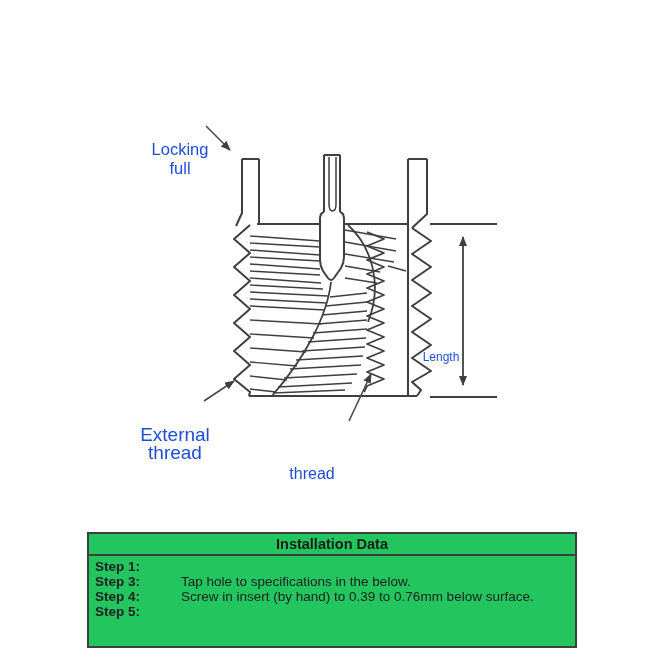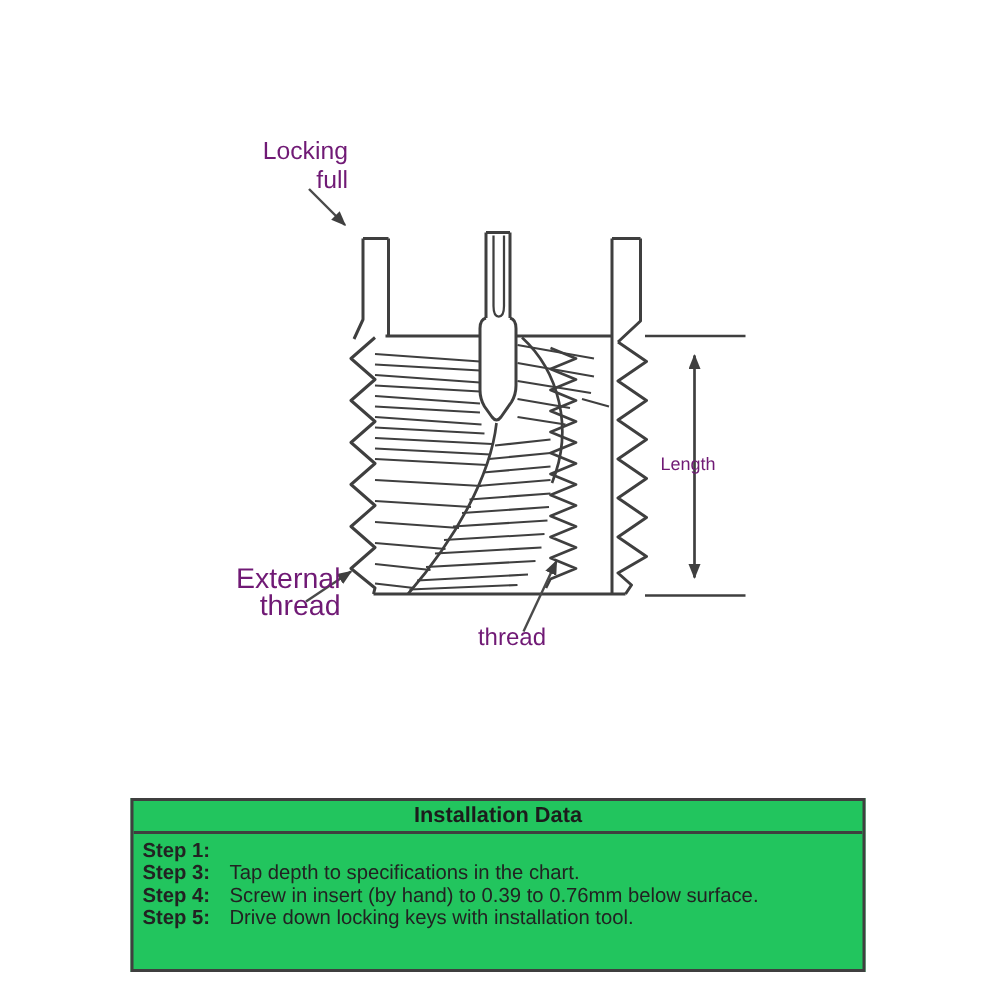--- a/index.html
+++ b/index.html
@@ -2,36 +2,36 @@
 <html><head>
 <meta charset="utf-8">
 <style>
   html,body{margin:0;padding:0;background:#ffffff;}
   .stage{
     position:relative;width:670px;height:670px;background:#ffffff;overflow:hidden;
     font-family:"Liberation Sans",sans-serif;color:#1f1f1f;
   }
   .stage svg{position:absolute;left:0;top:0;}
   .diag-label{
-    position:absolute;text-align:right;font-size:16.5px;line-height:18.5px;
-    color:#701a75;white-space:nowrap;
+    position:absolute;text-align:center;font-size:16.5px;line-height:18.5px;
+    color:#1d4ed8;white-space:nowrap;margin-top:48px;
   }
   .lbl-line{display:block;}
   
   .itable{
     position:absolute;left:87px;top:532px;width:490px;height:116px;
     border:2px solid #3f3f3f;background:#22c55e;box-sizing:border-box;
     font-size:13.5px;color:#222222;overflow:hidden;
   }
   .itable-header{
     height:20px;line-height:20px;border-bottom:2px solid #3f3f3f;
     text-align:center;font-weight:bold;font-size:14.5px;color:#1c1c1c;
   }
   .itable-body{padding:3px 4px 0 6px;}
-  .step-row{display:flex;align-items:center;line-height:15px;}
+  .step-row{display:flex;align-items:center;line-height:15px;gap:28px;}
   .step-label{font-weight:bold;width:50px;flex:none;white-space:nowrap;}
   .step-text{padding-left:8px;white-space:nowrap;}
 </style>
 </head>
 <body>
 
 <div class="stage">
 
   <svg width="670" height="530" viewBox="0 0 670 530">
     <defs>
@@ -151,29 +151,28 @@
     <div class="itable-header">Installation Data</div>
     <div class="itable-body">
 
       <div class="step-row">
         <span class="step-label">Step 1:</span>
       </div>
 
 
       <div class="step-row">
         <span class="step-label">Step 3:</span>
-        <span class="step-text">Tap depth to specifications in the chart.</span>
+        <span class="step-text">Tap hole to specifications in the below.</span>
       </div>
 
       <div class="step-row">
         <span class="step-label">Step 4:</span>
         <span class="step-text">Screw in insert (by hand) to 0.39 to 0.76mm below surface.</span>
       </div>
 
       <div class="step-row">
         <span class="step-label">Step 5:</span>
-        <span class="step-text">Drive down locking keys with installation tool.</span>
       </div>
 
     </div>
   </div>
 
 </div>
 
 </body></html>

